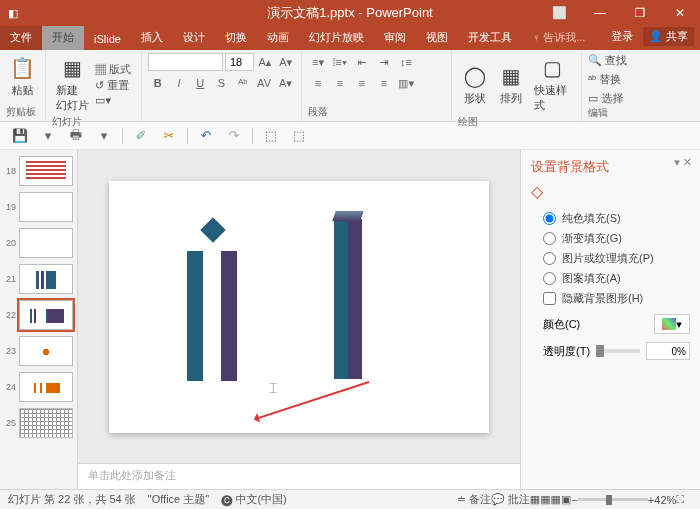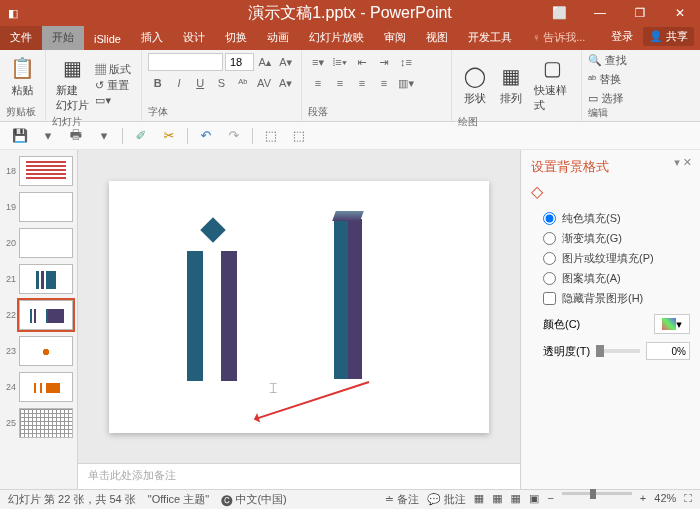--- a/index.html
+++ b/index.html
@@ -1,18 +1,18 @@
 <!DOCTYPE html>
 <html><head>
 <meta charset="utf-8">
 <style>
 *{margin:0;padding:0;box-sizing:border-box;font-family:"Microsoft YaHei","Segoe UI",sans-serif;font-size:11px;user-select:none}
 body{width:700px;height:509px;background:#fff;overflow:hidden;position:relative}
 .titlebar{height:26px;background:#b7472a;color:#fff;display:flex;align-items:center;position:relative}
-.titlebar .title{position:absolute;left:50%;transform:translateX(-50%);font-size:16px}
+.titlebar .title{position:absolute;left:50%;transform:translateX(-50%);font-size:13px}
 .titlebar .winctrl{position:absolute;right:0;display:flex}
 .titlebar .winctrl div{width:40px;height:26px;display:flex;align-items:center;justify-content:center;font-size:12px}
 .titlebar .winctrl .close{background:#b7472a}
 .titlebar .wleft{position:absolute;left:8px;display:flex;gap:10px;font-size:10px}
 .tabs{height:24px;background:#b7472a;display:flex;color:#fff;align-items:flex-end;position:relative}
 .tab{padding:4px 10px 5px;font-size:11px;cursor:pointer}
 .tab.file{background:#a13e24}
 .tab.active{background:#a3a3a3;color:#444}
 .tabs .right{position:absolute;right:6px;bottom:4px;display:flex;gap:10px;align-items:center;font-size:11px}
 .tabs .right .share{background:#9c3b21;padding:2px 6px;border-radius:2px}
@@ -46,21 +46,21 @@
 .pane .opt{display:flex;align-items:center;gap:6px;margin:5px 0 5px 12px;font-size:11px;color:#444}
 .pane .opt input{margin:0}
 .pane .row{display:flex;align-items:center;gap:6px;margin:8px 0 8px 12px;font-size:11px}
 .pane .colorbtn{width:36px;height:20px;border:1px solid #ccc;background:#fff;display:flex;align-items:center;justify-content:center}
 .pane .colorbtn .sw{width:14px;height:12px;background:linear-gradient(45deg,#e66,#6e6,#66e)}
 .pane .slider{flex:1;height:4px;background:#ddd;position:relative}
 .pane .slider .h{width:8px;height:12px;background:#888;position:absolute;left:0;top:-4px}
 .pane .numbox{width:44px;height:18px;border:1px solid #ccc;background:#fff;display:flex;align-items:center;justify-content:flex-end;padding:0 3px;font-size:10px}
 .pane .close{position:absolute;top:6px;right:8px;color:#888;font-size:11px}
 .status{height:20px;background:#f3f3f3;border-top:1px solid #d4d4d4;display:flex;align-items:center;padding:0 8px;font-size:10px;color:#555;gap:12px;position:relative}
-.status .right{position:absolute;right:8px;display:flex;gap:8px}
+.status .right{position:absolute;right:16px;display:flex;align-items:center;}
 .zslider{width:70px;height:3px;background:#ccc;position:relative}
 .zslider .zh{width:6px;height:10px;background:#777;position:absolute;left:28px;top:-3px}
 
 .bar{position:absolute;width:22px;background:#235e7a}
 .bar.p{background:#4a3d6b}
 .diamond{position:absolute;width:18px;height:18px;background:#235e7a;transform:rotate(45deg)}
 .arrow{position:absolute;width:120px;height:2px;background:#d33;transform-origin:right center}
 .arrow::before{content:"";position:absolute;left:-6px;top:-4px;border:5px solid transparent;border-right-color:#d33}
 
 .t18{background:linear-gradient(#fff,#fff)}
@@ -148,21 +148,20 @@
           </div>
         <div class="smbtn">
             <u>U</u>
           </div>
         <div class="smbtn">S</div>
         <div class="smbtn">ᴬᵇ</div>
         <div class="smbtn">AV</div>
         <div class="smbtn">A▾</div>
       </div>
     </div>
-    <div class="glabel">字体</div>
   </div>
   <div class="rgroup" style="width:150px">
     <div class="vstack" style="gap:3px">
       <div class="hstack">
         <div class="smbtn">≡▾</div>
         <div class="smbtn">⦙≡▾</div>
         <div class="smbtn">⇤</div>
         <div class="smbtn">⇥</div>
         <div class="smbtn">↕≡</div>
       </div>

